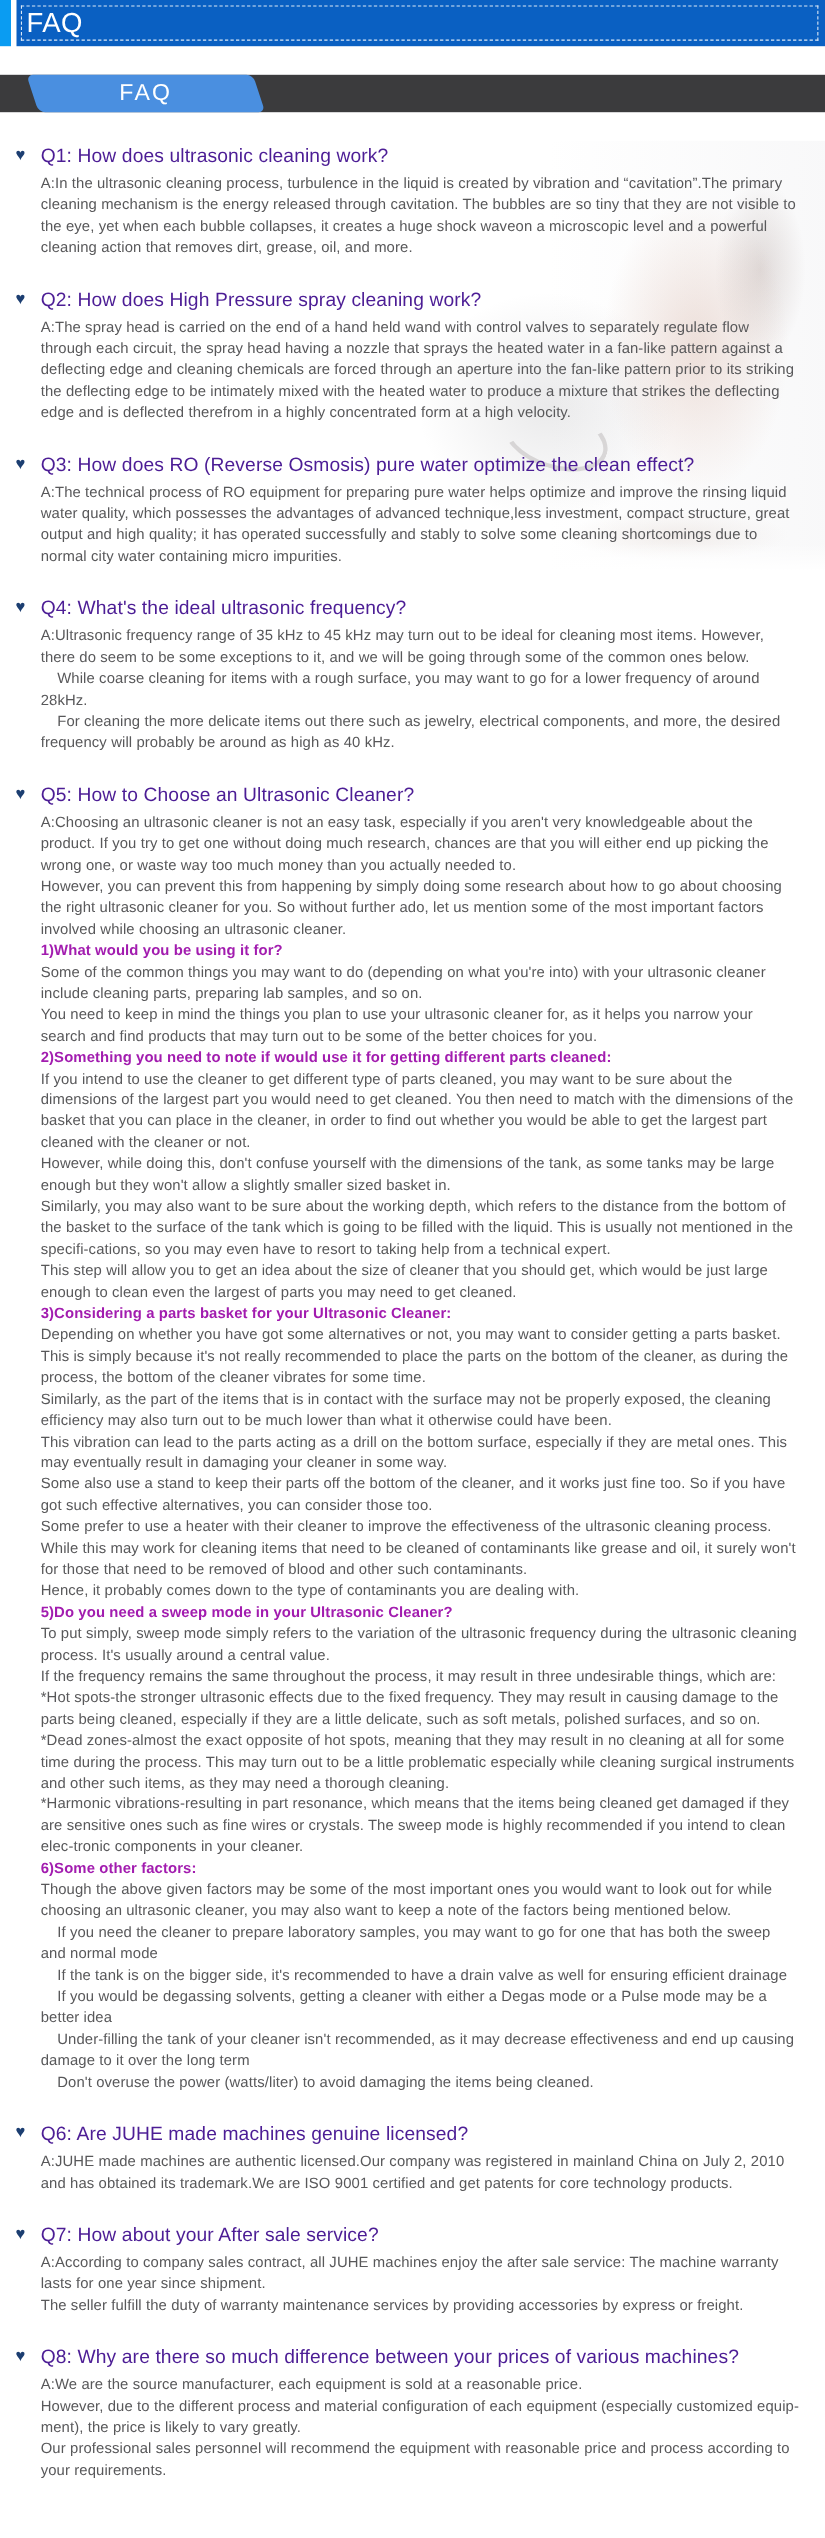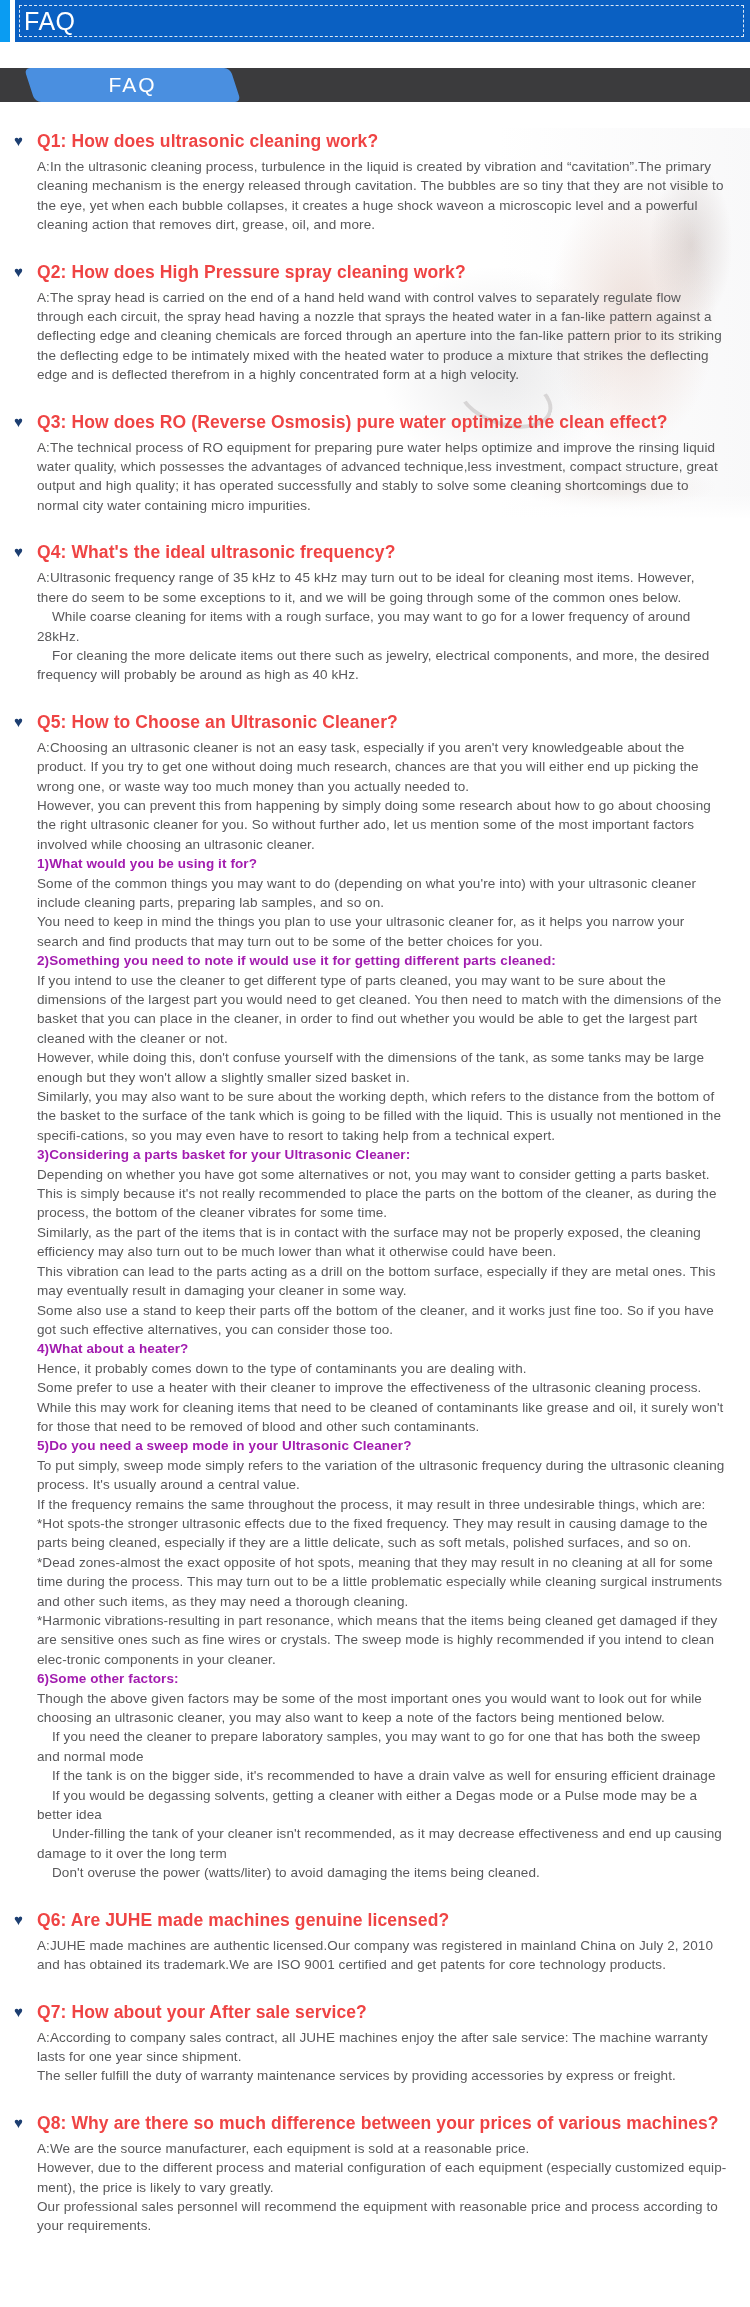--- a/index.html
+++ b/index.html
@@ -29,21 +29,21 @@
   }
   .watermark::after{content:"";position:absolute;left:30%;top:62%;width:90px;height:48px;border:4px solid rgba(90,80,80,.18);border-top-color:transparent;border-left-color:transparent;border-radius:50%;transform:rotate(18deg);}
   .watermark::before{content:"";position:absolute;left:0;right:0;bottom:-6px;height:30px;background:linear-gradient(to bottom, rgba(255,255,255,0), #ffffff 85%);}
 
   
   .content{position:relative;z-index:1;padding:28px 23px 30px 37px;}
   .faq-item{position:relative;margin-top:26px;}
   .faq-item:first-child{margin-top:0;}
   .q-row{position:relative;}
   .heart{position:absolute;left:-23px;top:2px;color:#1c3e71;font-size:15px;line-height:18px;}
-  .q-title{margin:0 0 5px 0;color:#ef4444;font-size:17.5px;font-weight:700;line-height:22px;letter-spacing:.1px;}
+  .q-title{margin:0 0 5px 0;color:#4c1d95;font-size:17.5px;font-weight:400;line-height:22px;letter-spacing:.1px;}
   .a-block{color:#58585a;font-size:13.5px;line-height:19.4px;letter-spacing:.1px;}
   .ap{margin:0;}
   .ap.bold{font-weight:700;color:#a21caf;}
   .ap.indent{text-indent:15px;}
 </style>
 </head>
 <body>
 
 <div class="page">
 
@@ -110,28 +110,28 @@
         <div class="a-block">
           <p class="ap normal">A:Choosing an ultrasonic cleaner is not an easy task, especially if you aren't very knowledgeable about the product. If you try to get one without doing much research, chances are that you will either end up picking the wrong one, or waste way too much money than you actually needed to.</p>
           <p class="ap normal">However, you can prevent this from happening by simply doing some research about how to go about choosing the right ultrasonic cleaner for you. So without further ado, let us mention some of the most important factors involved while choosing an ultrasonic cleaner.</p>
           <p class="ap bold">1)What would you be using it for?</p>
           <p class="ap normal">Some of the common things you may want to do (depending on what you're into) with your ultrasonic cleaner include cleaning parts, preparing lab samples, and so on.</p>
           <p class="ap normal">You need to keep in mind the things you plan to use your ultrasonic cleaner for, as it helps you narrow your search and find products that may turn out to be some of the better choices for you.</p>
           <p class="ap bold">2)Something you need to note if would use it for getting different parts cleaned:</p>
           <p class="ap normal">If you intend to use the cleaner to get different type of parts cleaned, you may want to be sure about the dimensions of the largest part you would need to get cleaned. You then need to match with the dimensions of the basket that you can place in the cleaner, in order to find out whether you would be able to get the largest part cleaned with the cleaner or not.</p>
           <p class="ap normal">However, while doing this, don't confuse yourself with the dimensions of the tank, as some tanks may be large enough but they won't allow a slightly smaller sized basket in.</p>
           <p class="ap normal">Similarly, you may also want to be sure about the working depth, which refers to the distance from the bottom of the basket to the surface of the tank which is going to be filled with the liquid. This is usually not mentioned in the specifi-cations, so you may even have to resort to taking help from a technical expert.</p>
+          <p class="ap normal">This step will allow you to get an idea about the size of cleaner that you should get, which would be just large enough to clean even the largest of parts you may need to get cleaned.</p>
           <p class="ap bold">3)Considering a parts basket for your Ultrasonic Cleaner:</p>
           <p class="ap normal">Depending on whether you have got some alternatives or not, you may want to consider getting a parts basket. This is simply because it's not really recommended to place the parts on the bottom of the cleaner, as during the process, the bottom of the cleaner vibrates for some time.</p>
           <p class="ap normal">Similarly, as the part of the items that is in contact with the surface may not be properly exposed, the cleaning efficiency may also turn out to be much lower than what it otherwise could have been.</p>
           <p class="ap normal">This vibration can lead to the parts acting as a drill on the bottom surface, especially if they are metal ones. This may eventually result in damaging your cleaner in some way.</p>
           <p class="ap normal">Some also use a stand to keep their parts off the bottom of the cleaner, and it works just fine too. So if you have got such effective alternatives, you can consider those too.</p>
-          <p class="ap bold">4)What about a heater?</p>
+          <p class="ap normal">Some prefer to use a heater with their cleaner to improve the effectiveness of the ultrasonic cleaning process. While this may work for cleaning items that need to be cleaned of contaminants like grease and oil, it surely won't for those that need to be removed of blood and other such contaminants.</p>
           <p class="ap normal">Hence, it probably comes down to the type of contaminants you are dealing with.</p>
-          <p class="ap normal">Some prefer to use a heater with their cleaner to improve the effectiveness of the ultrasonic cleaning process. While this may work for cleaning items that need to be cleaned of contaminants like grease and oil, it surely won't for those that need to be removed of blood and other such contaminants.</p>
           <p class="ap bold">5)Do you need a sweep mode in your Ultrasonic Cleaner?</p>
           <p class="ap normal">To put simply, sweep mode simply refers to the variation of the ultrasonic frequency during the ultrasonic cleaning process. It's usually around a central value.</p>
           <p class="ap normal">If the frequency remains the same throughout the process, it may result in three undesirable things, which are:</p>
           <p class="ap normal">*Hot spots-the stronger ultrasonic effects due to the fixed frequency. They may result in causing damage to the parts being cleaned, especially if they are a little delicate, such as soft metals, polished surfaces, and so on.</p>
           <p class="ap normal">*Dead zones-almost the exact opposite of hot spots, meaning that they may result in no cleaning at all for some time during the process. This may turn out to be a little problematic especially while cleaning surgical instruments and other such items, as they may need a thorough cleaning.</p>
           <p class="ap normal">*Harmonic vibrations-resulting in part resonance, which means that the items being cleaned get damaged if they are sensitive ones such as fine wires or crystals. The sweep mode is highly recommended if you intend to clean elec-tronic components in your cleaner.</p>
           <p class="ap bold">6)Some other factors:</p>
           <p class="ap normal">Though the above given factors may be some of the most important ones you would want to look out for while choosing an ultrasonic cleaner, you may also want to keep a note of the factors being mentioned below.</p>
           <p class="ap indent">If you need the cleaner to prepare laboratory samples, you may want to go for one that has both the sweep and normal mode</p>
           <p class="ap indent">If the tank is on the bigger side, it's recommended to have a drain valve as well for ensuring efficient drainage</p>

